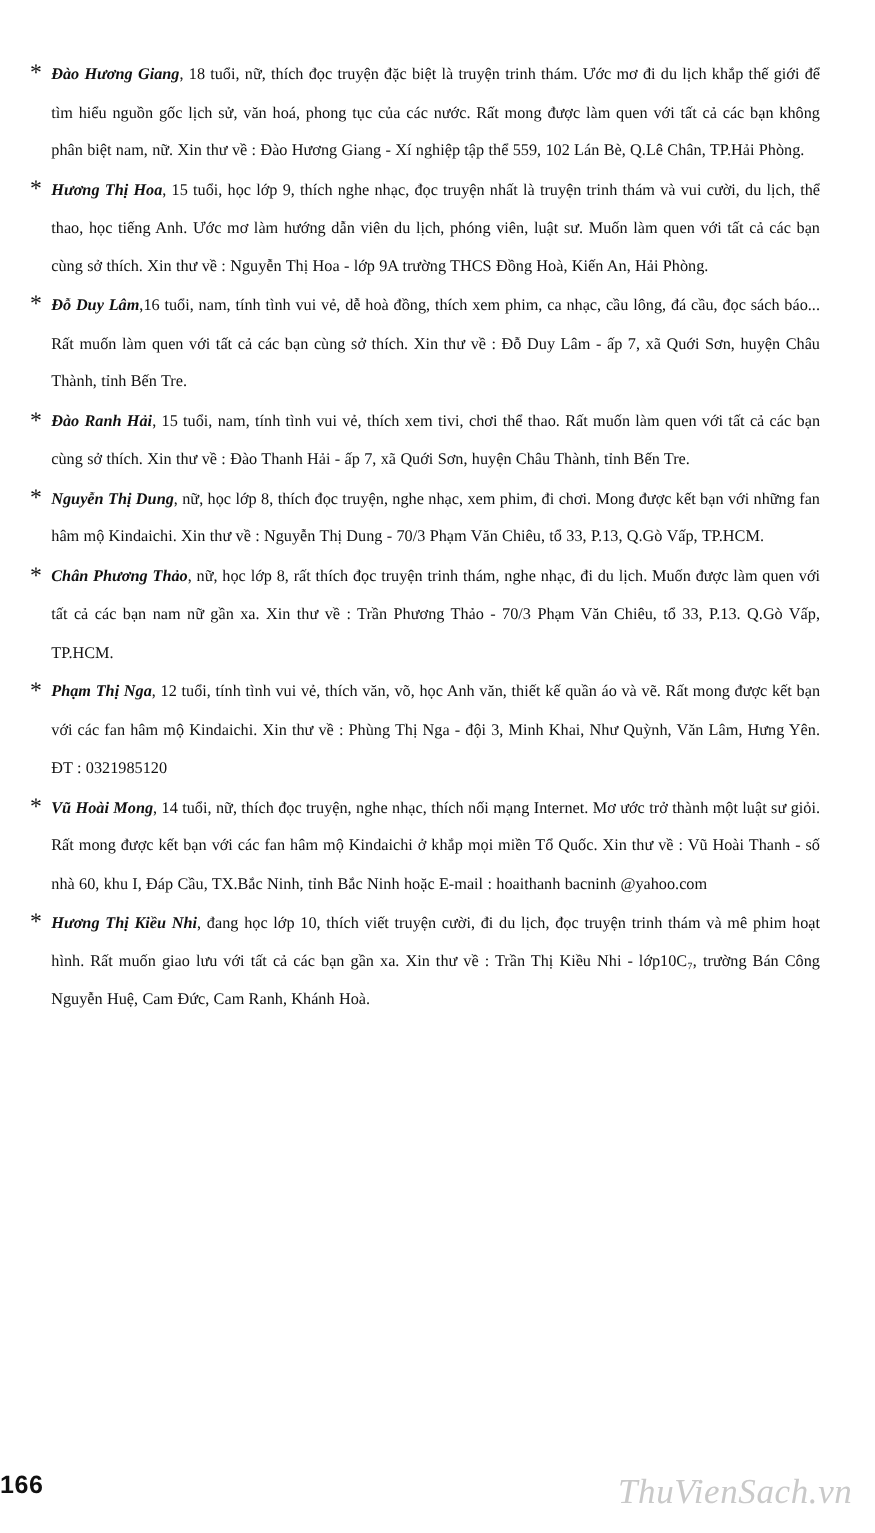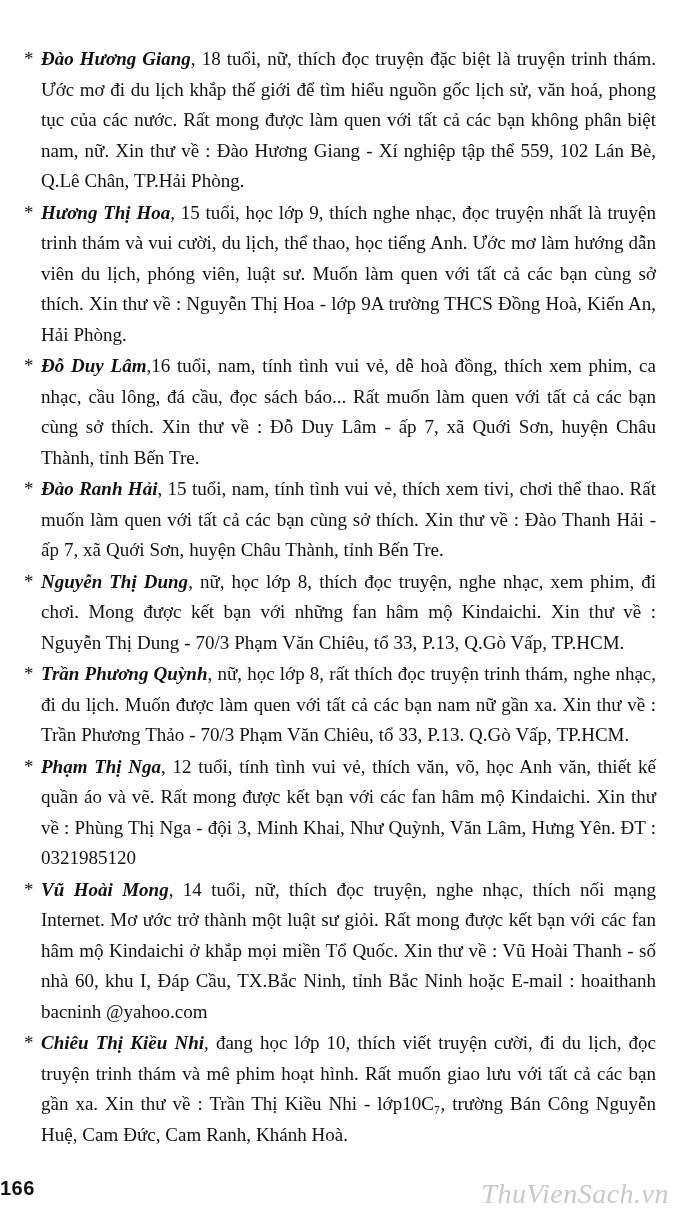--- a/index.html
+++ b/index.html
@@ -36,21 +36,21 @@
   .bullet {
     width: 17px;
     flex: 0 0 17px;
     font-size: 19px;
     line-height: 30.5px;
     text-align: left;
     color: #111;
   }
   .entry-text {
     flex: 1 1 auto;
-    font-size: 19px;
+    font-size: 13px;
     line-height: 30.5px;
     text-align: justify;
     text-justify: inter-word;
     word-spacing: 0.2px;
     hyphens: none;
   }
   .name {
     font-style: italic;
     font-weight: bold;
   }
@@ -60,21 +60,21 @@
     right: 0;
     bottom: 26px;
     text-align: left;
     font-size: 20px;
     font-weight: bold;
     font-family: "Liberation Sans", sans-serif;
     letter-spacing: 0.5px;
   }
   .watermark {
     position: absolute;
-    right: 31px;
+    right: 18px;
     bottom: 16px;
     font-size: 28px;
     color: #c9c9c9;
     font-family: "Liberation Serif", serif;
     font-style: italic;
     letter-spacing: 0.5px;
     white-space: nowrap;
     user-select: none;
   }
 </style>
@@ -98,31 +98,31 @@
     <li class="entry">
       <span class="bullet">*</span>
       <span class="entry-text"><span class="name">Đào Ranh Hải</span><span>, 15 tuổi, nam, tính tình vui vẻ, thích xem tivi, chơi thể thao. Rất muốn làm quen với tất cả các bạn cùng sở thích. Xin thư về : Đào Thanh Hải - ấp 7, xã Quới Sơn, huyện Châu Thành, tỉnh Bến Tre.</span></span>
     </li>
     <li class="entry">
       <span class="bullet">*</span>
       <span class="entry-text"><span class="name">Nguyễn Thị Dung</span><span>, nữ, học lớp 8, thích đọc truyện, nghe nhạc, xem phim, đi chơi. Mong được kết bạn với những fan hâm mộ Kindaichi. Xin thư về : Nguyễn Thị Dung - 70/3 Phạm Văn Chiêu, tổ 33, P.13, Q.Gò Vấp, TP.HCM.</span></span>
     </li>
     <li class="entry">
       <span class="bullet">*</span>
-      <span class="entry-text"><span class="name">Trần Phương Quỳnh</span><span>, nữ, học lớp 8, rất thích đọc truyện trinh thám, nghe nhạc, đi du lịch. Muốn được làm quen với tất cả các bạn nam nữ gần xa. Xin thư về : Trần Phương Thảo - 70/3 Phạm Văn Chiêu, tổ 33, P.13. Q.Gò Vấp, TP.HCM.</span></span>
+      <span class="entry-text"><span class="name">Chân Phương Thảo</span><span>, nữ, học lớp 8, rất thích đọc truyện trinh thám, nghe nhạc, đi du lịch. Muốn được làm quen với tất cả các bạn nam nữ gần xa. Xin thư về : Trần Phương Thảo - 70/3 Phạm Văn Chiêu, tổ 33, P.13. Q.Gò Vấp, TP.HCM.</span></span>
     </li>
     <li class="entry">
       <span class="bullet">*</span>
       <span class="entry-text"><span class="name">Phạm Thị Nga</span><span>, 12 tuổi, tính tình vui vẻ, thích văn, võ, học Anh văn, thiết kế quần áo và vẽ. Rất mong được kết bạn với các fan hâm mộ Kindaichi. Xin thư về : Phùng Thị Nga - đội 3, Minh Khai, Như Quỳnh, Văn Lâm, Hưng Yên. ĐT : 0321985120</span></span>
     </li>
     <li class="entry">
       <span class="bullet">*</span>
       <span class="entry-text"><span class="name">Vũ Hoài Mong</span><span>, 14 tuổi, nữ, thích đọc truyện, nghe nhạc, thích nối mạng Internet. Mơ ước trở thành một luật sư giỏi. Rất mong được kết bạn với các fan hâm mộ Kindaichi ở khắp mọi miền Tổ Quốc. Xin thư về : Vũ Hoài Thanh - số nhà 60, khu I, Đáp Cầu, TX.Bắc Ninh, tỉnh Bắc Ninh hoặc E-mail : hoaithanh bacninh @yahoo.com</span></span>
     </li>
     <li class="entry">
       <span class="bullet">*</span>
-      <span class="entry-text"><span class="name">Chiêu Thị Kiều Nhi</span><span>, đang học lớp 10, thích viết truyện cười, đi du lịch, đọc truyện trinh thám và mê phim hoạt hình. Rất muốn giao lưu với tất cả các bạn gần xa. Xin thư về : Trần Thị Kiều Nhi - lớp10C₇, trường Bán Công Nguyễn Huệ, Cam Đức, Cam Ranh, Khánh Hoà.</span></span>
+      <span class="entry-text"><span class="name">Hương Thị Kiều Nhi</span><span>, đang học lớp 10, thích viết truyện cười, đi du lịch, đọc truyện trinh thám và mê phim hoạt hình. Rất muốn giao lưu với tất cả các bạn gần xa. Xin thư về : Trần Thị Kiều Nhi - lớp10C₇, trường Bán Công Nguyễn Huệ, Cam Đức, Cam Ranh, Khánh Hoà.</span></span>
     </li>
   </ul>
 
   <div class="pagenum">166</div>
   <div class="watermark">ThuVienSach.vn</div>
 </div>
 
 </body></html>

